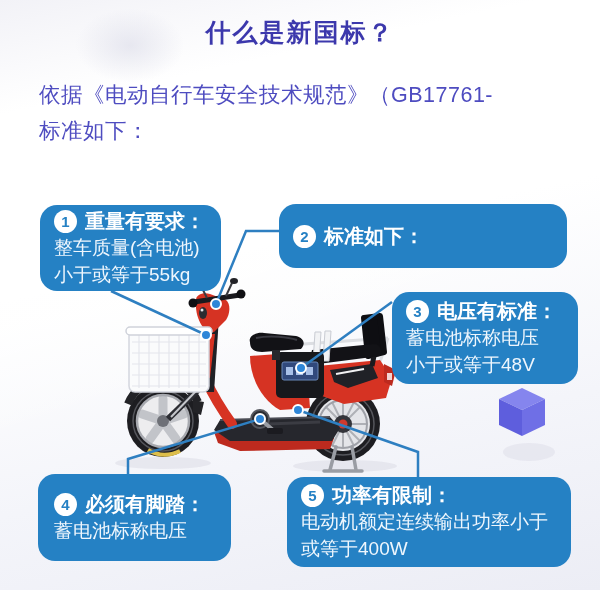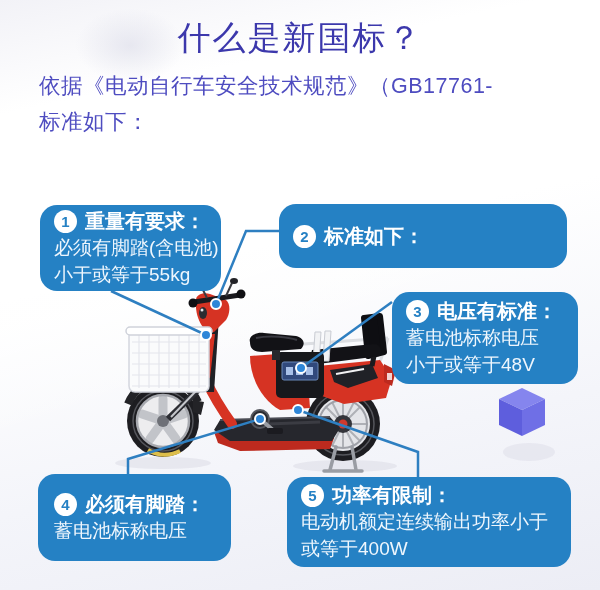--- a/index.html
+++ b/index.html
@@ -16,24 +16,24 @@
     position:absolute;left:75px;top:8px;width:110px;height:75px;border-radius:50%;
     background:radial-gradient(ellipse at center,rgba(215,216,230,.55) 0%,rgba(215,216,230,0) 70%);
   }
   .bg-swoosh{
     position:absolute;left:-120px;top:110px;width:900px;height:220px;
     transform:rotate(-18deg);
     background:linear-gradient(180deg,rgba(255,255,255,0) 0%,rgba(255,255,255,.75) 45%,rgba(255,255,255,0) 100%);
   }
   .title{
     position:absolute;left:0;top:16px;width:100%;text-align:center;
-    font-size:33px;font-weight:normal;color:#3c38ac;letter-spacing:2px;
+    font-size:25px;font-weight:bold;color:#3c38ac;letter-spacing:2px;
   }
   .intro{
-    position:absolute;left:39px;top:68px;width:530px;
+    position:absolute;left:39px;top:77px;width:530px;
     font-size:21.5px;line-height:36px;color:#4e4cc0;letter-spacing:.5px;
   }
   .art{position:absolute;left:0;top:0;width:600px;height:590px;}
   .callout{
     position:absolute;background:#2581c4;border-radius:17px;color:#ffffff;
     box-sizing:border-box;display:flex;flex-direction:column;justify-content:center;
     padding:6px 14px;
   }
   .hd{display:flex;align-items:center;gap:8px;font-weight:bold;font-size:20px;line-height:27px;white-space:nowrap;}
   .badge{
@@ -214,21 +214,21 @@
       <circle cx="260" cy="419" r="5"></circle>
       <circle cx="298" cy="410" r="5"></circle>
     </g>
   </svg>
 
   <div class="callout" id="box1">
     <div class="hd">
       <span class="badge">1</span>
       <span>重量有要求：</span>
     </div>
-    <div class="ln">必须有脚踏(含电池)</div>
+    <div class="ln">整车质量(含电池)</div>
     <div class="ln">小于或等于55kg</div>
   </div>
 
   <div class="callout" id="box2">
     <div class="hd">
       <span class="badge">2</span>
       <span>标准如下：</span>
     </div>
   </div>
 

